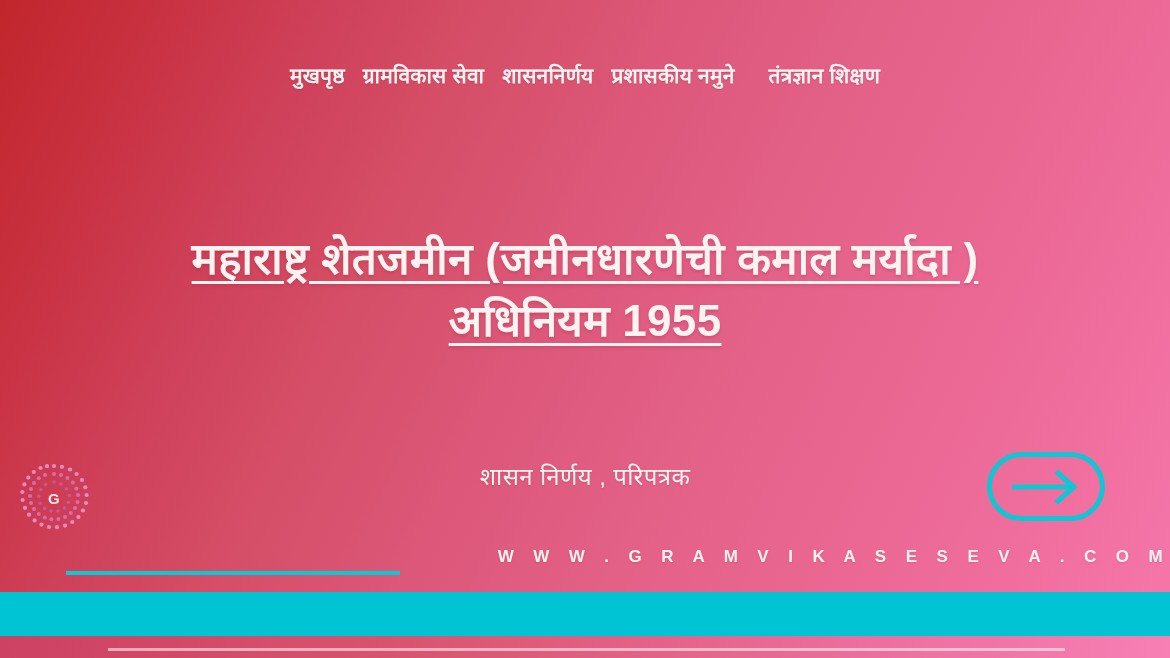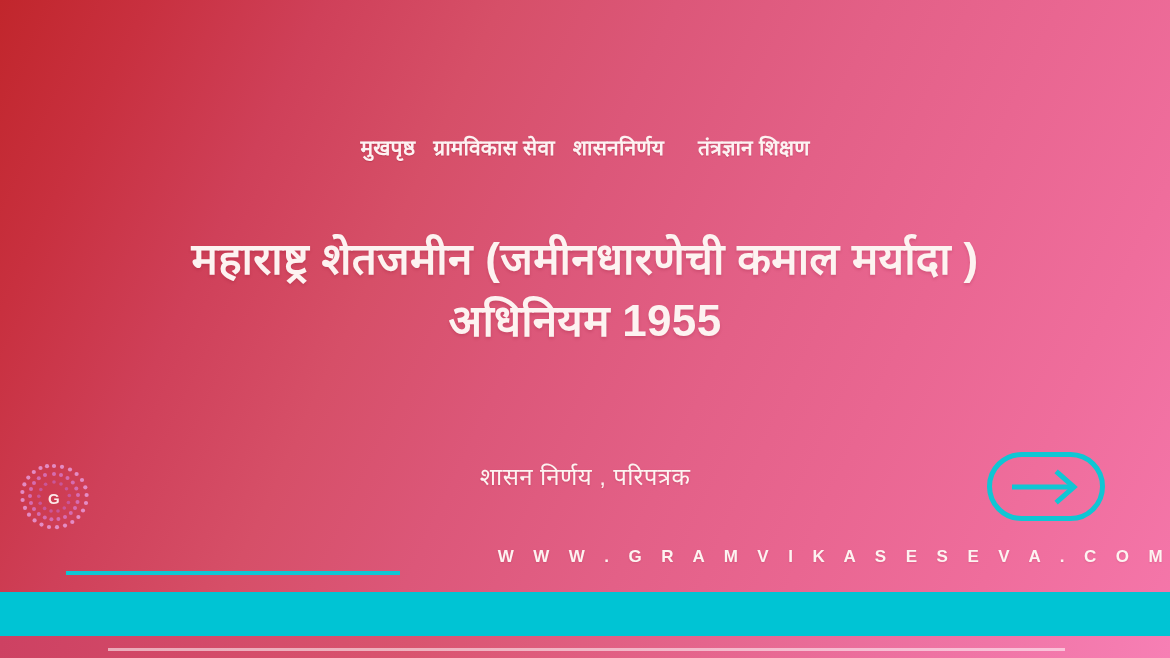--- a/index.html
+++ b/index.html
@@ -28,23 +28,23 @@
         #f577ab 100%);
   }
   
   #nav {
     position: absolute;
     top: 0;
     left: 0;
     width: 1170px;
     height: 160px;
     display: flex;
-    align-items: flex-end;
+    align-items: flex-start;
     justify-content: center;
-    padding-top: 95px;
+    padding-top: 63px;
     box-sizing: border-box;
   }
   .nav-list {
     display: flex;
     align-items: baseline;
     gap: 0px;
   }
   .nav-item {
     color: #fdf2f2;
     font-family: "Liberation Sans", "DejaVu Sans", sans-serif;
@@ -67,20 +67,21 @@
     width: 1170px;
     text-align: center;
   }
   .headline-line {
     color: #fdf3f1;
     font-family: "Liberation Sans", "DejaVu Sans", sans-serif;
     font-size: 44px;
     font-weight: 700;
     line-height: 62px;
     letter-spacing: 0.3px;
+    text-decoration: underline;
     text-decoration-thickness: 3px;
     text-underline-offset: 7px;
     text-shadow: 0 2px 3px rgba(130,15,40,0.18);
     white-space: nowrap;
   }
 
   
   #subtitle {
     position: absolute;
     top: 456px;
@@ -193,20 +194,21 @@
 </head>
 <body>
 
 <div id="banner">
 
   <nav id="nav">
     <div class="nav-list">
       <span class="nav-item">मुखपृष्ठ</span>
       <span class="nav-item">ग्रामविकास सेवा</span>
       <span class="nav-item">शासननिर्णय</span>
+      <span class="nav-item">प्रशासकीय नमुने</span>
       <span class="nav-item wide-left">तंत्रज्ञान शिक्षण</span>
     </div>
   </nav>
 
   <div id="headline-wrap">
     <div class="headline-line">महाराष्ट्र शेतजमीन (जमीनधारणेची कमाल मर्यादा )</div>
     <div class="headline-line">अधिनियम 1955</div>
   </div>
 
   <div id="subtitle">शासन निर्णय , परिपत्रक</div>

